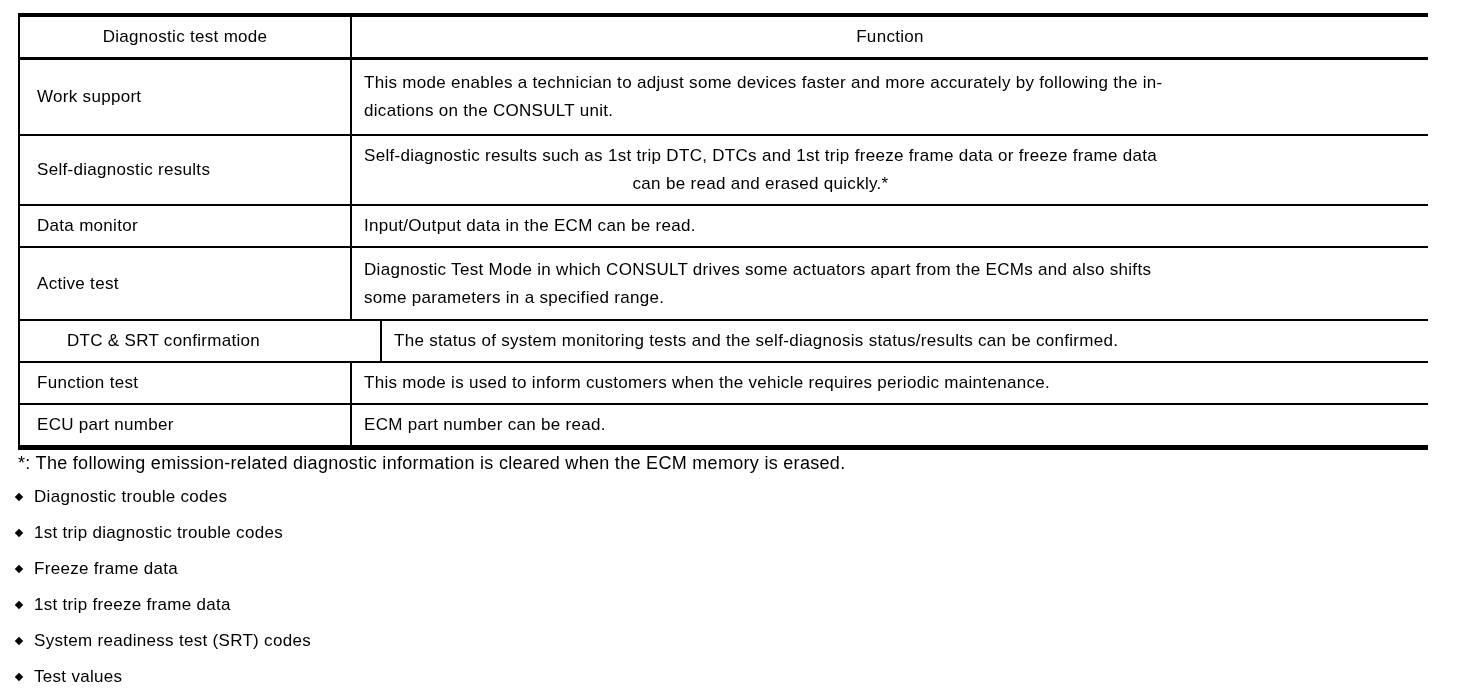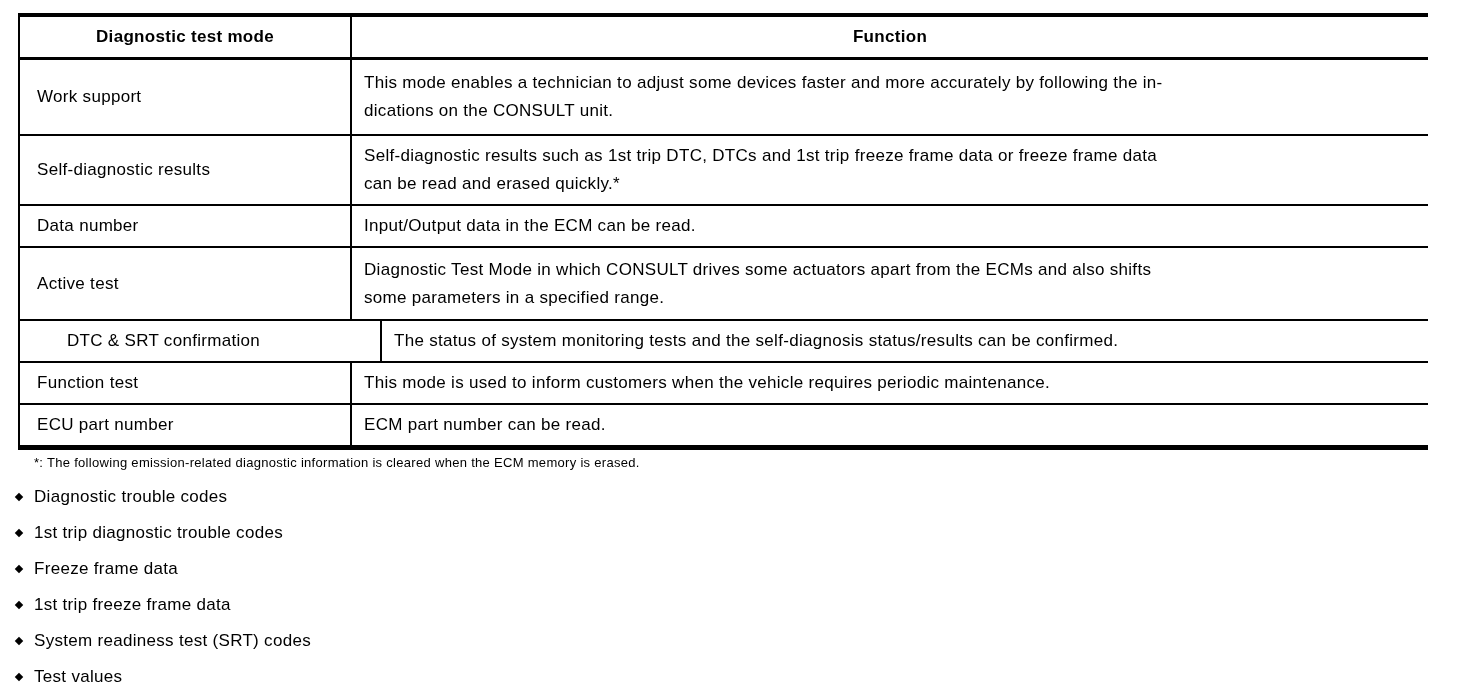--- a/index.html
+++ b/index.html
@@ -49,38 +49,36 @@
     padding: 6px 14px 6px 12px;
     line-height: 28px;
     white-space: pre-wrap;
   }
   .header-row .cell-mode,
   .header-row .cell-function {
     justify-content: center;
     padding-left: 0;
     padding-right: 0;
     min-height: 34px;
-    font-weight: bold;
   }
   
   .t-row.r0 { min-height: 74px; }
-  .t-row.r1 { min-height: 67px; }
+  .t-row.r1 { min-height: 67px; text-align: center; }
   .t-row.r2 { min-height: 41px; }
   .t-row.r3 { min-height: 73px; }
   .t-row.r4 { min-height: 38px; padding-left: 30px; }
   .t-row.r5 { min-height: 42px; }
   .t-row.r6 { min-height: 41px; align-items: center; }
   
   .footnote {
     position: absolute;
     left: 18px;
     top: 452px;
-    font-size: 13px;
+    font-size: 18px;
     line-height: 22px;
-    margin-left: 16px;
   }
   .bullet-list {
     position: absolute;
     left: 16px;
     top: 486px;
     list-style: none;
     font-size: 17px;
   }
   .bullet-item {
     display: flex;
@@ -116,21 +114,21 @@
 dications on the CONSULT unit.</div>
     </div>
 
     <div class="t-row r1">
       <div class="cell-mode">Self-diagnostic results</div>
       <div class="cell-function">Self-diagnostic results such as 1st trip DTC, DTCs and 1st trip freeze frame data or freeze frame data
 can be read and erased quickly.*</div>
     </div>
 
     <div class="t-row r2">
-      <div class="cell-mode">Data number</div>
+      <div class="cell-mode">Data monitor</div>
       <div class="cell-function">Input/Output data in the ECM can be read.</div>
     </div>
 
     <div class="t-row r3">
       <div class="cell-mode">Active test</div>
       <div class="cell-function">Diagnostic Test Mode in which CONSULT drives some actuators apart from the ECMs and also shifts
 some parameters in a specified range.</div>
     </div>
 
     <div class="t-row r4">

